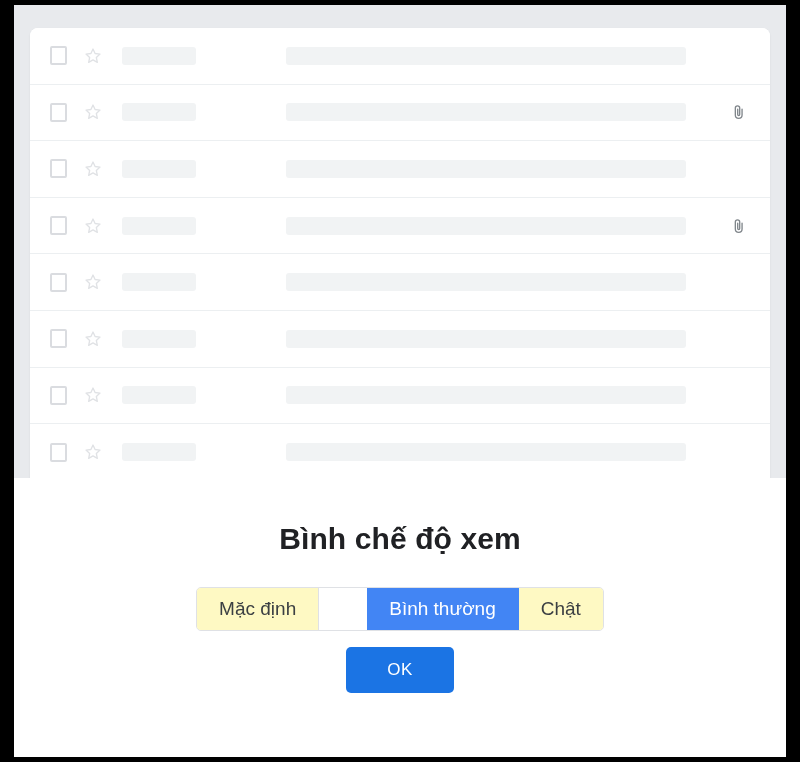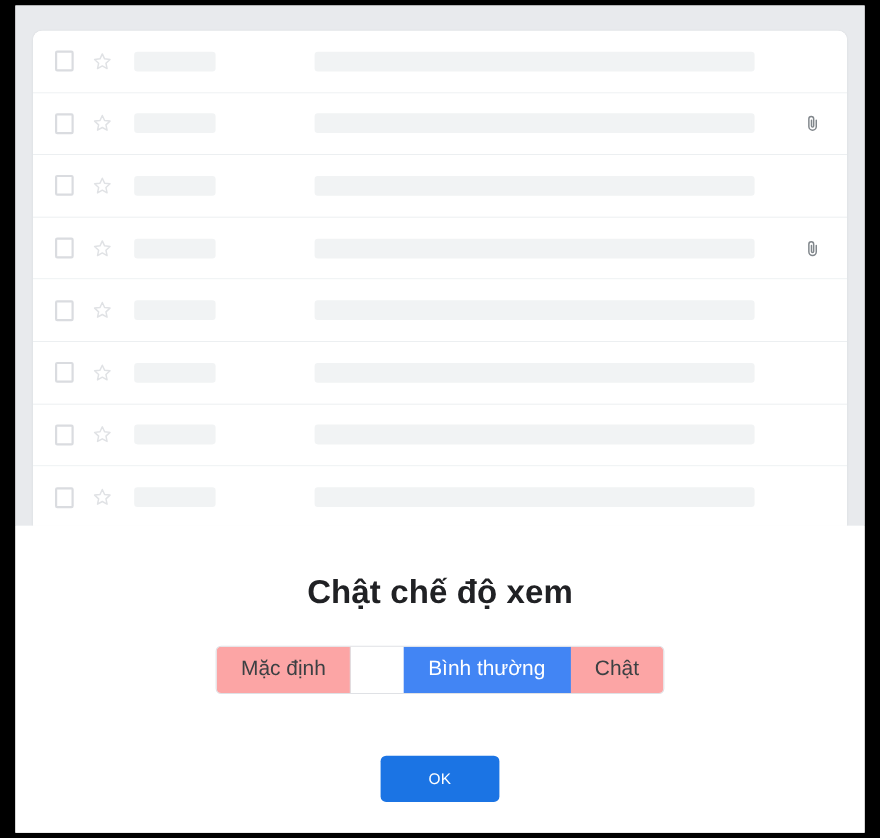--- a/index.html
+++ b/index.html
@@ -130,40 +130,40 @@
     height: 44px;
     box-sizing: border-box;
   }
   .seg {
     display: flex;
     align-items: center;
     justify-content: center;
     padding: 0 22px;
     font-size: 19px;
     color: #3c4043;
-    background: #fca5a5;
+    background: #fef9c3;
     border-right: 1px solid #dfe1e5;
     cursor: pointer;
     white-space: nowrap;
     box-sizing: border-box;
   }
   .seg:last-child { border-right: none; text-align: right; }
   .seg.selected {
     background: #4285f4;
     color: #ffffff;
     border-right-color: #4285f4;
     margin-left: 48px;
   }
 
   .ok-btn {
     display: inline-block;
-    margin-top: 56px;
+    margin-top: 16px;
     min-width: 108px;
     padding: 13px 26px;
-    font-size: 14px;
+    font-size: 17px;
     font-family: "Liberation Sans", "DejaVu Sans", sans-serif;
     color: #ffffff;
     background: #1b74e4;
     border: none;
     border-radius: 5px;
     cursor: pointer;
     letter-spacing: 0.4px;
   }
 </style>
 </head>
@@ -261,21 +261,21 @@
             </svg>
           </span>
           <span class="ph-sender"></span>
           <span class="ph-subject"></span>
         </div>
       </div>
   </div>
 
   <div class="dialog">
 
-    <h1 class="dialog-title">Chật chế độ xem</h1>
+    <h1 class="dialog-title">Bình chế độ xem</h1>
 
     <div class="segmented" id="segmented">
         <div class="seg">Mặc định</div>
         <div class="seg selected">Bình thường</div>
         <div class="seg">Chật</div>
       </div>
 
     <div>
       <button class="ok-btn">OK</button>
     </div>

